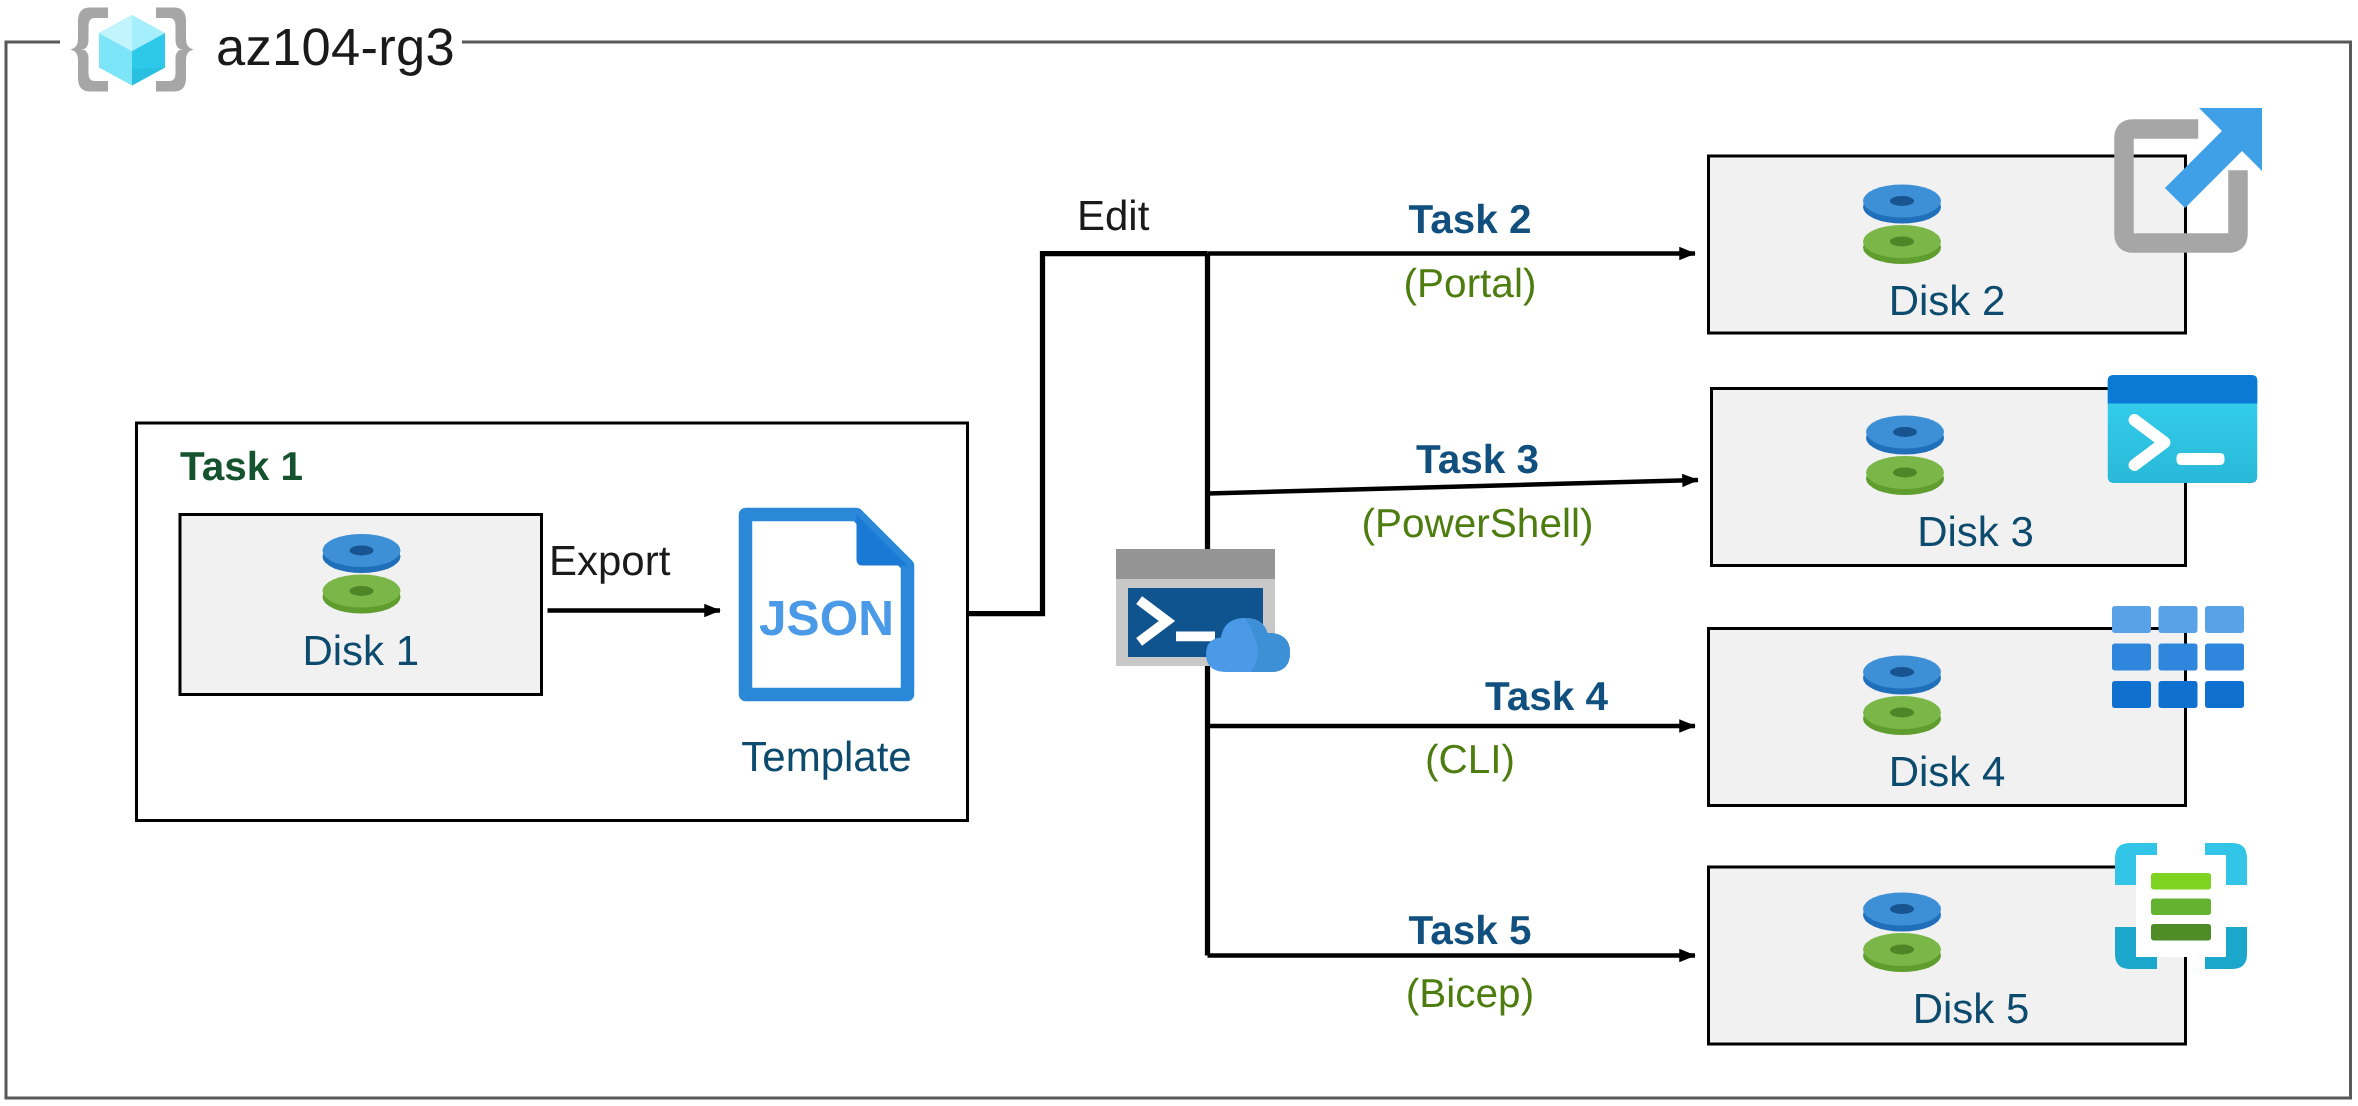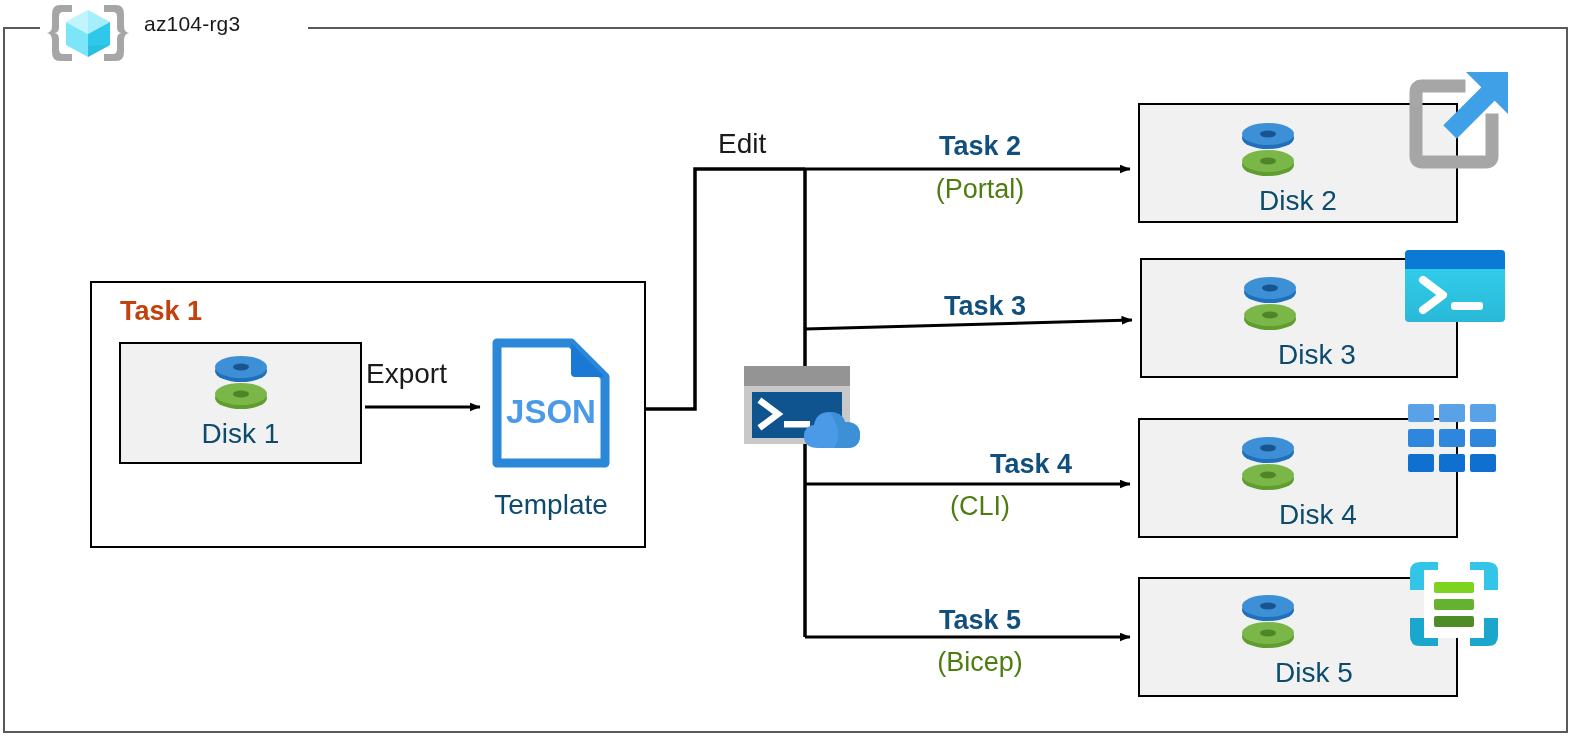--- a/index.html
+++ b/index.html
@@ -34,21 +34,21 @@
     left: 40px;
     top: 14px;
     width: 268px;
     height: 30px;
     background: #ffffff;
   }
   .rg-title {
     position: absolute;
     left: 144px;
     top: 12px;
-    font-size: 21px;
+    font-size: 35px;
     color: #1a1a1a;
     letter-spacing: 0.2px;
     white-space: nowrap;
   }
   .rg-icon {
     position: absolute;
     left: 46px;
     top: 2px;
     width: 84px;
     height: 62px;
@@ -64,21 +64,21 @@
     border: 2px solid #000000;
     background: #ffffff;
     box-sizing: border-box;
   }
   .task1-label {
     position: absolute;
     left: 120px;
     top: 296px;
     font-size: 27px;
     font-weight: bold;
-    color: #c2410c;
+    color: #14532d;
     white-space: nowrap;
   }
 
   
   .res-box {
     position: absolute;
     background: #f1f1f1;
     border: 2px solid #000000;
     box-sizing: border-box;
   }
@@ -254,20 +254,23 @@
     <svg viewBox="0 0 112 110" width="112" height="110">
       <path d="M55 26 L18 26 Q12 26 12 32 L12 96 Q12 102 18 102 L82 102
                Q88 102 88 96 L88 60" fill="none" stroke="#a6a6a6" stroke-width="13" stroke-linecap="square" stroke-linejoin="miter"></path>
       <path d="M46 72 L95 23" stroke="#3fa0e8" stroke-width="19" stroke-linecap="butt"></path>
       <polygon points="104,12 104,54 62,12" fill="#3fa0e8"></polygon>
     </svg>
   </div>
 
   <div class="edge-label" style="left:855px; top:292px; width:260px;">
     <div class="edge-top">Task 3</div>
+  </div>
+  <div class="edge-label" style="left:855px; top:335px; width:260px;">
+    <div class="edge-bot">(PowerShell)</div>
   </div>
 
   <div class="res-box" style="left:1140px; top:258px; width:318px; height:120px;"></div>
   <div class="disk-ico" style="left:1270px; top:272px; width:58px; height:62px;">
     <svg viewBox="0 0 58 62" width="58" height="62">
       <ellipse cx="29" cy="47" rx="26" ry="11" fill="#5f9e2e"></ellipse>
       <ellipse cx="29" cy="43" rx="26" ry="11" fill="#7ab648"></ellipse>
       <ellipse cx="29" cy="43" rx="8" ry="3.4" fill="#4e8526"></ellipse>
       <ellipse cx="29" cy="20" rx="26" ry="11" fill="#1f6fba"></ellipse>
       <ellipse cx="29" cy="16" rx="26" ry="11" fill="#3d8fd6"></ellipse>
@@ -302,21 +305,21 @@
   <div class="disk-ico" style="left:1268px; top:432px; width:58px; height:62px;">
     <svg viewBox="0 0 58 62" width="58" height="62">
       <ellipse cx="29" cy="47" rx="26" ry="11" fill="#5f9e2e"></ellipse>
       <ellipse cx="29" cy="43" rx="26" ry="11" fill="#7ab648"></ellipse>
       <ellipse cx="29" cy="43" rx="8" ry="3.4" fill="#4e8526"></ellipse>
       <ellipse cx="29" cy="20" rx="26" ry="11" fill="#1f6fba"></ellipse>
       <ellipse cx="29" cy="16" rx="26" ry="11" fill="#3d8fd6"></ellipse>
       <ellipse cx="29" cy="16" rx="8" ry="3.4" fill="#18548f"></ellipse>
     </svg>
   </div>
-  <div class="res-label" style="left:1138px; top:499px; width:320px;padding-left:20px;">Disk 4</div>
+  <div class="res-label" style="left:1138px; top:499px; width:320px;">Disk 4</div>
 
   <div class="ico" style="left:1408px; top:404px; width:88px; height:68px;">
     <svg viewBox="0 0 88 68" width="88" height="68">
       <rect x="0" y="0" width="26" height="18" rx="2" fill="#5aa2e8"></rect>
       <rect x="31" y="0" width="26" height="18" rx="2" fill="#5aa2e8"></rect>
       <rect x="62" y="0" width="26" height="18" rx="2" fill="#5aa2e8"></rect>
       <rect x="0" y="25" width="26" height="18" rx="2" fill="#2f86dd"></rect>
       <rect x="31" y="25" width="26" height="18" rx="2" fill="#2f86dd"></rect>
       <rect x="62" y="25" width="26" height="18" rx="2" fill="#2f86dd"></rect>
       <rect x="0" y="50" width="26" height="18" rx="2" fill="#1070cf"></rect>

